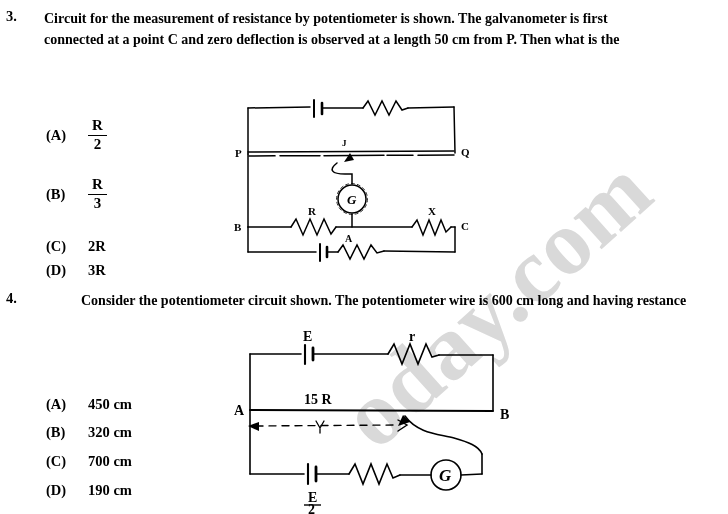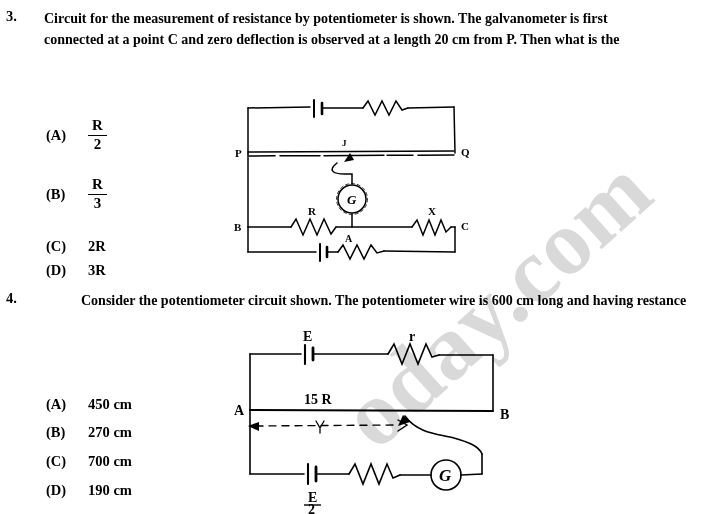--- a/index.html
+++ b/index.html
@@ -93,21 +93,21 @@
 <div class="page">
 
   <div class="watermark">
     <span>oday.com</span>
   </div>
 
   <div class="qblock" style="left:0;top:0;width:728px;">
     <div class="qnum" style="top:8px;">3.</div>
     <div class="qtext" style="top:8px;">
       <span class="ln">Circuit for the measurement of resistance by potentiometer is shown. The galvanometer is first</span>
-      <span class="ln">connected at a point C and zero deflection is observed at a length 20 cm from P. Then what is the</span>
+      <span class="ln">connected at a point C and zero deflection is observed at a length 50 cm from P. Then what is the</span>
     </div>
   </div>
 
   <div class="opt" style="left:46px;top:118px;">
     <span class="lbl">(A)</span>
     <span class="val">
       <span class="frac">
         <span class="num">R</span>
         <span class="bar"></span>
         <span class="den">2</span>
@@ -199,21 +199,21 @@
       <span class="ln">Consider the potentiometer circuit shown. The potentiometer wire is 600 cm long and having restance</span>
     </div>
   </div>
 
   <div class="opt" style="left:46px;top:396px;">
     <span class="lbl">(A)</span>
     <span class="val">450 cm</span>
   </div>
   <div class="opt" style="left:46px;top:424px;">
     <span class="lbl">(B)</span>
-    <span class="val">270 cm</span>
+    <span class="val">320 cm</span>
   </div>
   <div class="opt" style="left:46px;top:453px;">
     <span class="lbl">(C)</span>
     <span class="val">700 cm</span>
   </div>
   <div class="opt" style="left:46px;top:482px;">
     <span class="lbl">(D)</span>
     <span class="val">190 cm</span>
   </div>
 

